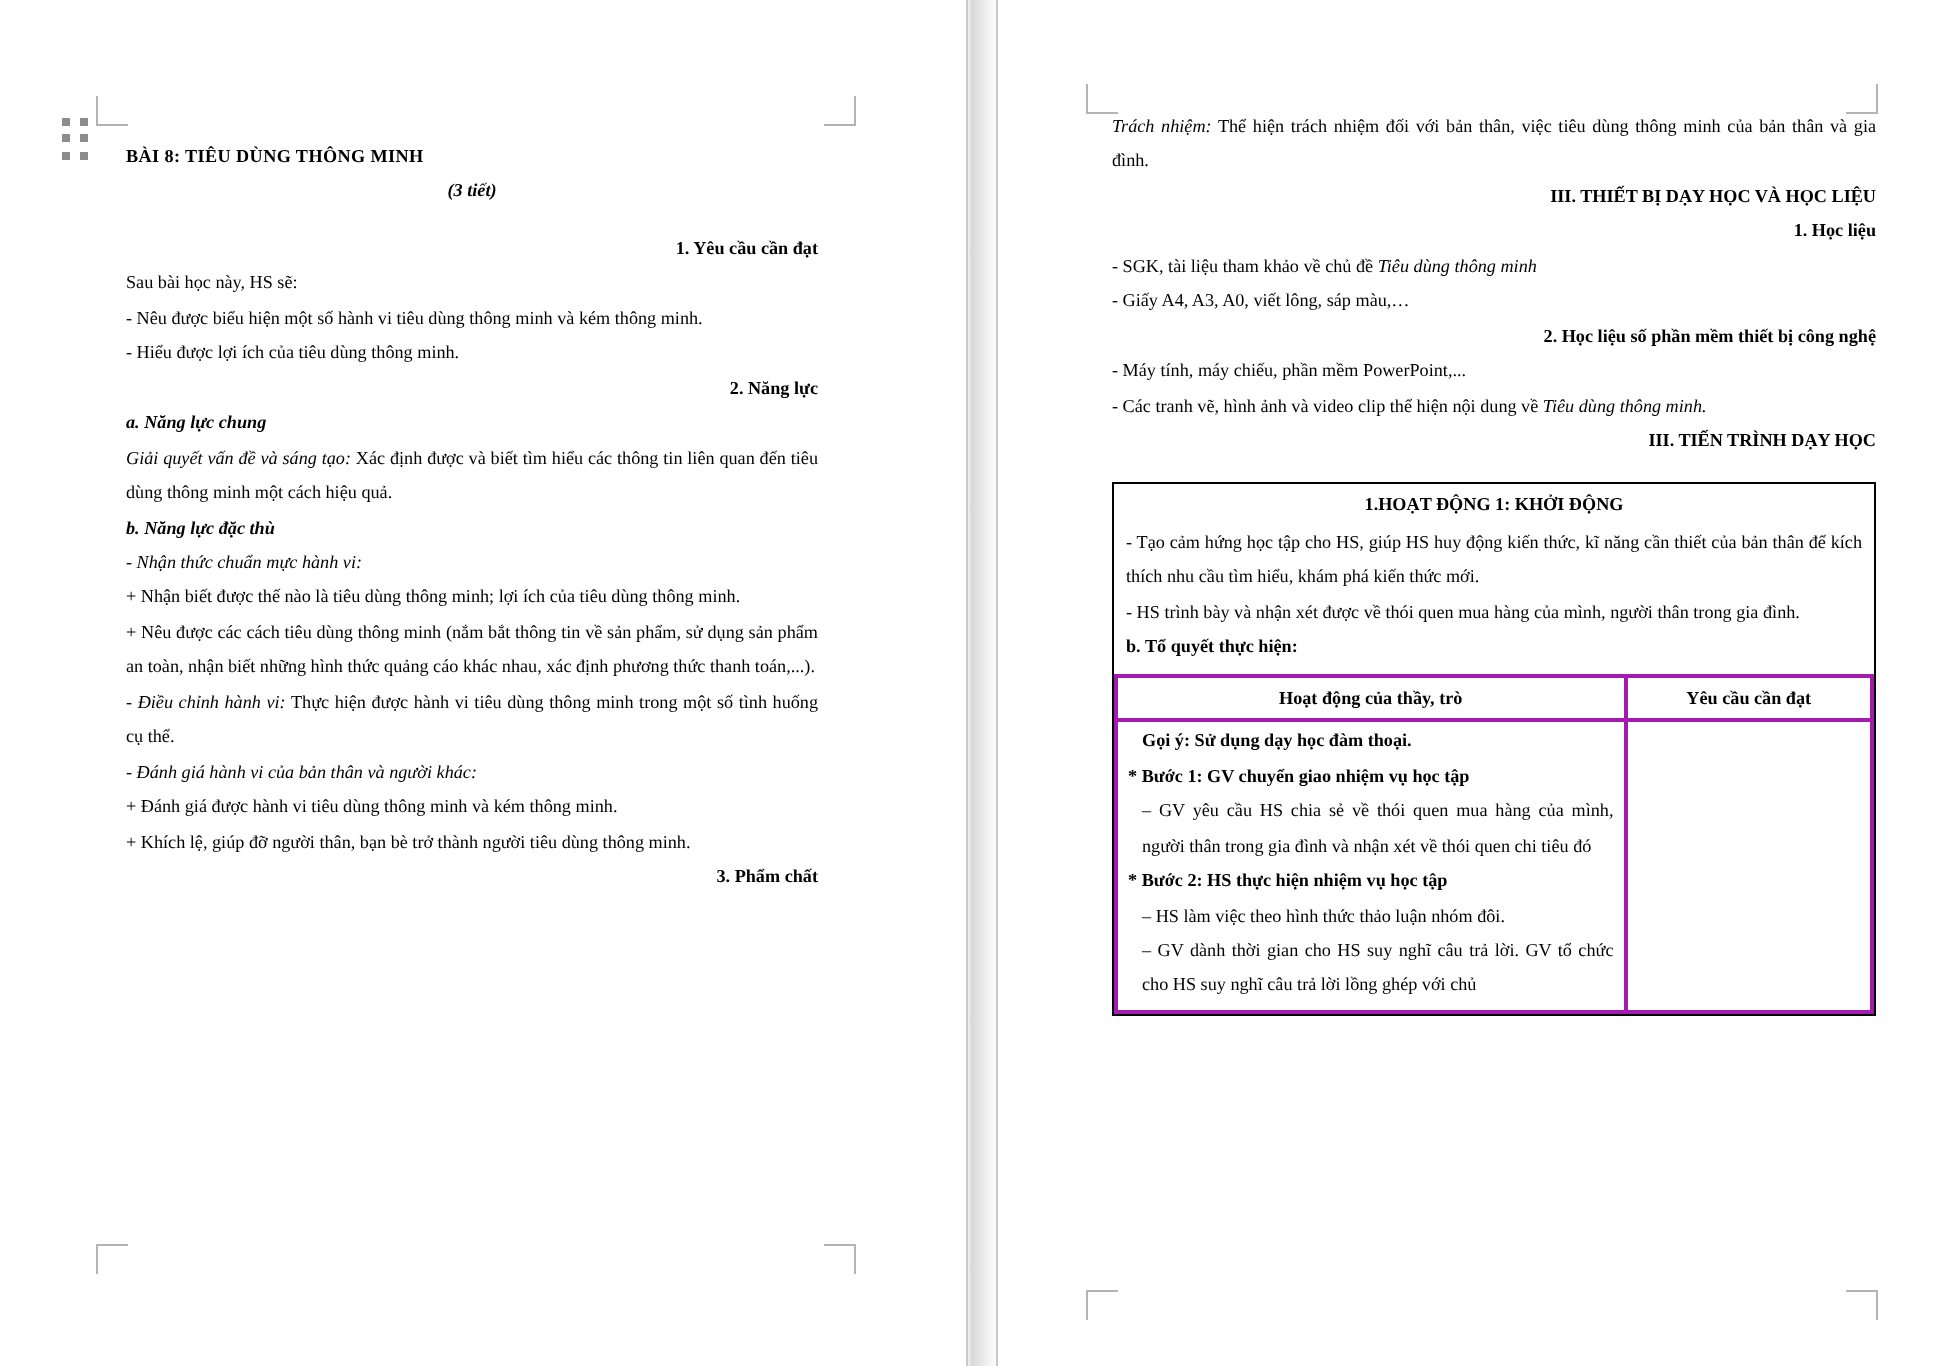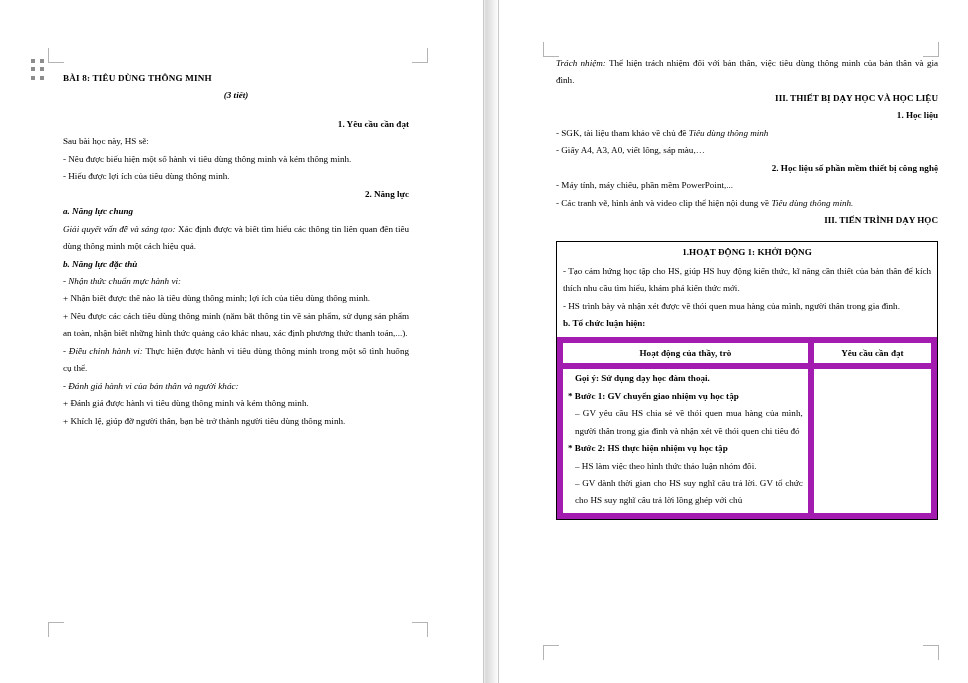--- a/index.html
+++ b/index.html
@@ -147,21 +147,21 @@
 
   .inner-table {
     width: 100%;
     border-collapse: collapse;
     table-layout: fixed;
     font-size: 9.1px;
     line-height: 1.92;
   }
   .inner-table th,
   .inner-table td {
-    border: 6px solid #a21caf;
+    border: 2px solid #a21caf;
     vertical-align: top;
     padding: 1px 5px 3px 5px;
   }
   .inner-table th {
     text-align: center;
     font-weight: bold;
     padding-top: 2px;
     padding-bottom: 1px;
   }
   .inner-table td { text-align: justify; }
@@ -206,20 +206,21 @@
         <p class="bi">a. Năng lực chung</p>
         <p><em>Giải quyết vấn đề và sáng tạo:</em> Xác định được và biết tìm hiểu các thông tin liên quan đến tiêu dùng thông minh một cách hiệu quả.</p>
         <p class="bi"> b. Năng lực đặc thù</p>
         <p class="i">- Nhận thức chuẩn mực hành vi:</p>
         <p>+ Nhận biết được thế nào là tiêu dùng thông minh; lợi ích của tiêu  dùng thông minh.</p>
         <p>+ Nêu được các cách tiêu dùng thông minh (nắm bắt thông tin về  sản phẩm, sử dụng sản phẩm an toàn, nhận biết những hình thức quảng cáo khác nhau, xác định phương thức thanh toán,...).</p>
         <p><em>- Điều chỉnh hành vi:</em> Thực hiện được hành vi tiêu dùng thông minh trong một số tình huống cụ thể.</p>
         <p class="i">- Đánh giá hành vi  của bản  thân và người khác:</p>
         <p>+ Đánh giá được hành vi tiêu dùng thông minh và kém thông minh.</p>
         <p>+ Khích lệ, giúp đỡ người thân, bạn bè trở thành người tiêu dùng thông minh.</p>
+        <p class="heading">3. Phẩm chất</p>
       </div>
   </div>
 </div>
 
 <div class="page page-right">
   <div class="corner tl" style="left:44px;  top:42px;"></div>
   <div class="corner tr" style="left:424px; top:42px;"></div>
   <div class="corner bl" style="left:44px;  top:645px;"></div>
   <div class="corner br" style="left:424px; top:645px;"></div>
 
@@ -236,21 +237,21 @@
         <p class="heading">III. TIẾN TRÌNH DẠY HỌC</p>
       </div>
 
     <div class="act-table">
       <div class="act-head">1.HOẠT ĐỘNG 1:  KHỞI ĐỘNG</div>
       <div class="act-body">
         <div id="goal-items">
             <p>- Tạo cảm hứng học tập cho HS, giúp HS huy động kiến thức, kĩ năng cần thiết của bản thân để kích thích  nhu cầu tìm hiểu, khám phá kiến thức mới.</p>
             <p>- HS trình bày và nhận xét được về thói quen mua hàng của mình, người thân trong gia đình.</p>
           </div>
-        <p class="b">b. Tổ chức luận hiện:</p>
+        <p class="b">b. Tổ quyết thực hiện:</p>
       </div>
       <table class="inner-table">
         <thead>
           <tr>
             <th class="col-a">Hoạt động của thầy, trò</th>
             <th class="col-b">Yêu cầu cần đạt</th>
           </tr>
         </thead>
         <tbody id="steps-body">
             <tr>

